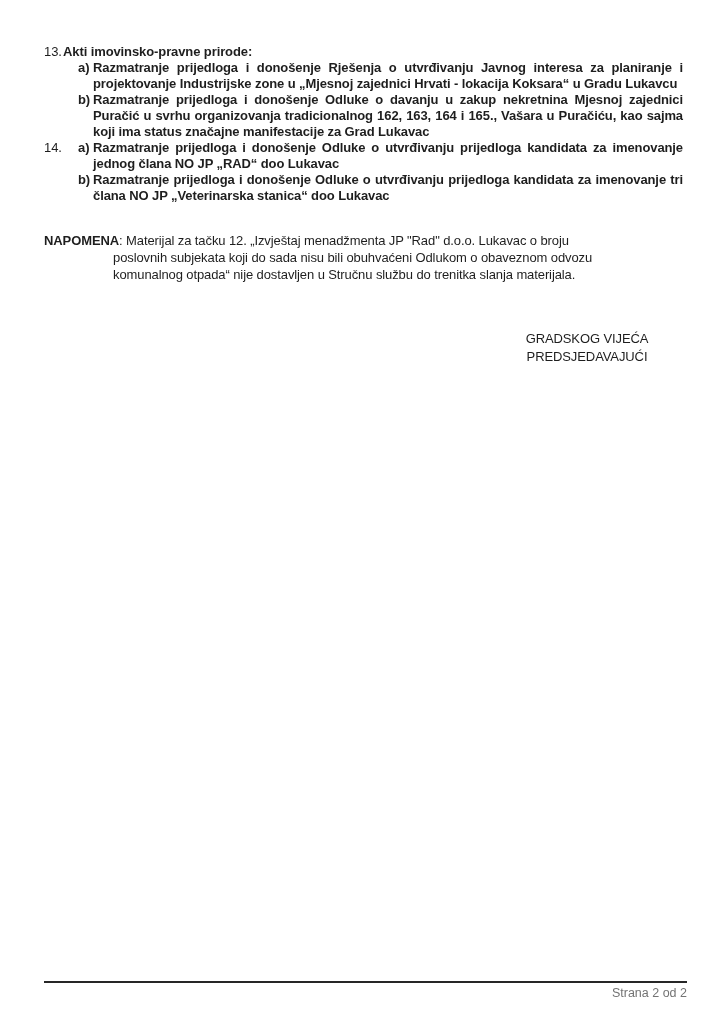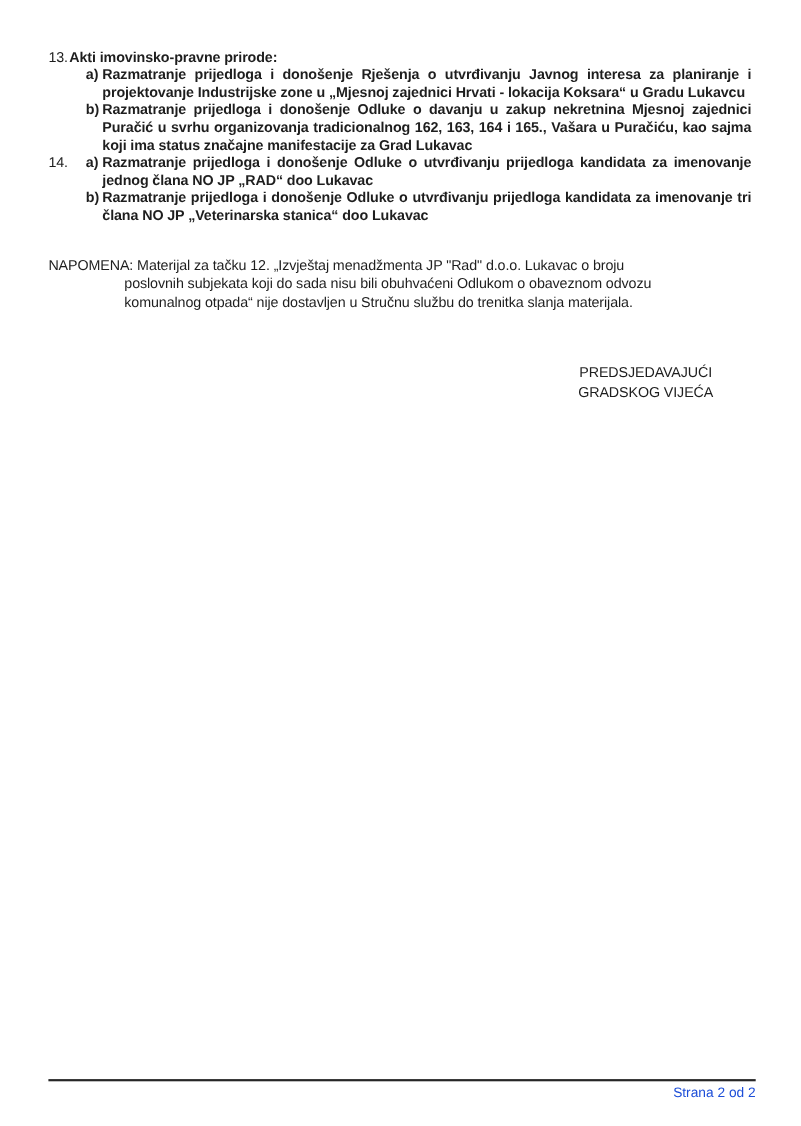--- a/index.html
+++ b/index.html
@@ -27,40 +27,40 @@
   .sub-text { flex: 1; text-align: justify; }
   .note {
     margin-top: 28px;
     font-size: 13px;
     line-height: 17px;
     letter-spacing: -0.1px;
     max-width: 552px;
     padding-left: 69px;
     text-indent: -69px;
   }
-  .note .note-label { font-weight: normal; }
+  .note .note-label { font-weight: bold; }
   .signature {
     margin-top: 47px;
     margin-left: 447px;
     width: 192px;
     text-align: center;
     font-size: 13px;
     line-height: 17.5px;
     letter-spacing: -0.1px;
   }
   .footer {
     position: absolute;
     left: 44px;
     top: 981px;
     width: 643px;
     border-top: 2px solid #262626;
     text-align: right;
     font-size: 12.5px;
     padding-top: 3px;
-    color: #1d4ed8;
+    color: #737373;
   }
 </style>
 </head>
 <body>
 
 <div class="doc">
 
   <div class="agenda">
 
     <div class="agenda-item">
@@ -91,21 +91,21 @@
         </div>
       </div>
     </div>
 
 
   </div>
 
   <p class="note"><span class="note-label">NAPOMENA</span><span>: </span><span>Materijal za tačku 12. „Izvještaj menadžmenta JP "Rad" d.o.o. Lukavac o broju poslovnih subjekata koji do sada nisu bili obuhvaćeni Odlukom o obaveznom odvozu komunalnog otpada“ nije dostavljen u Stručnu službu do trenitka slanja materijala.</span></p>
 
   <div class="signature">
+    <div>GRADSKOG VIJEĆA</div>
     <div>PREDSJEDAVAJUĆI</div>
-    <div>GRADSKOG VIJEĆA</div>
   </div>
 
   <div class="footer">
     <span>Strana 2 od 2</span>
   </div>
 
 </div>
 
 </body></html>

